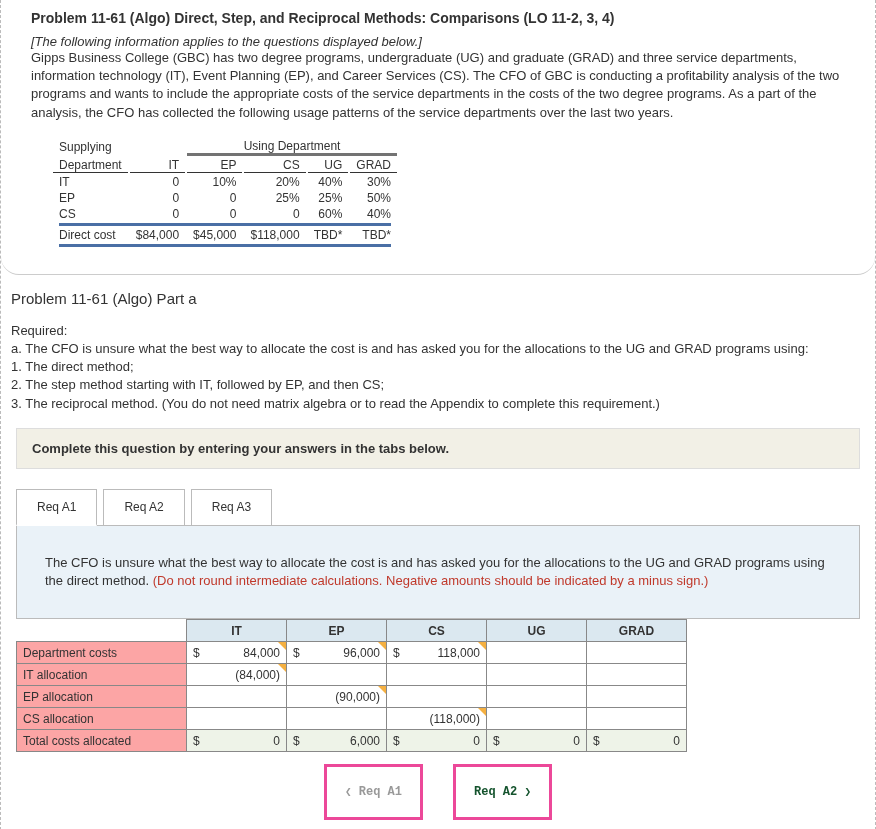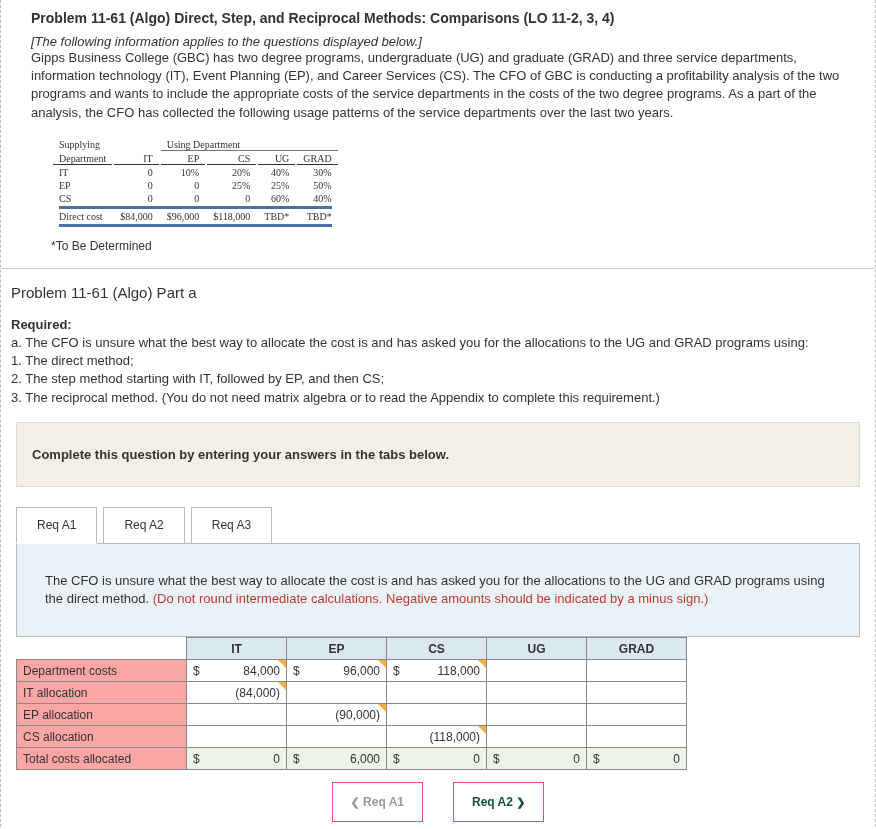--- a/index.html
+++ b/index.html
@@ -13,51 +13,52 @@
     width: 876px;
   }
   .outer {
     border-left: 1px dashed #bbb;
     border-right: 1px dashed #bbb;
     padding: 0;
   }
   .problem-header {
     padding: 10px 30px 15px 30px;
     border-bottom: 1px solid #ccc;
+    border-radius: 18px;
   }
   .problem-title {
     font-weight: bold;
     font-size: 14px;
     margin-bottom: 8px;
   }
   .italic-intro {
     font-style: italic;
   }
   .problem-desc { line-height: 1.4; margin-bottom: 15px; }
   .mono-table {
-    font-family: Liberation Serif, serif;
-    font-size: 10px;
+    font-family: Liberation Sans, sans-serif;
+    font-size: 12px;
     margin: 10px 0 10px 20px;
   }
   .mono-table td { padding: 0 6px; white-space: pre; }
   .mono-table .right { text-align: right; }
   .mono-table .hdr { border-bottom: 1px solid #333; }
-  .mono-table .hdr-top { border-bottom: 1px solid #737373; }
+  .mono-table .hdr-top { border-bottom: 3px solid #737373; text-align: center; }
   .blue-bar { height: 3px; background: #4a6fa5; }
   .footnote { font-size: 12px; margin: 8px 0 0 20px; }
   .part-section {
     padding: 15px 5px 5px 5px;
   }
   .part-title { font-weight: normal; font-size: 15px; margin: 0 0 15px 5px; }
   .req-block { margin: 0 0 15px 5px; line-height: 1.4; }
-  .req-label { font-weight: bold; }
+  .req-label { font-weight: normal; }
   .instruct-box {
     background: #f2f0e6;
     border: 1px solid #ddd;
-    padding: 24px 15px;
+    padding: 12px 15px;
     margin: 10px 10px 20px 10px;
     font-weight: bold;
     font-size: 13px;
   }
   .tabs {
     display: flex;
     gap: 6px;
     margin: 0 0 0 10px;
   }
   .tab {
@@ -118,25 +119,26 @@
     border-top: 8px solid #f5b041;
   }
   .nav-btns {
     display: flex;
     justify-content: center;
     gap: 30px;
     margin: 12px 0 5px 0;
   }
   .nav-btn {
     background: #fff;
-    border: 1px solid #ec4899;
-    padding: 12px 18px;
+    border: 3px solid #ec4899;
+    padding: 18px 18px;
     font-size: 12px;
     font-weight: bold;
     cursor: pointer;
+    font-family: Liberation Mono, monospace;
   }
   .nav-btn.prev { color: #999; }
   .nav-btn.next { color: #14532d; }
   .arrow { font-size: 11px; }
 </style>
 </head>
 <body>
 
 <div class="outer">
   <div class="problem-header">
@@ -182,31 +184,30 @@
         <td class="right">0</td>
         <td class="right">60%</td>
         <td class="right">40%</td>
       </tr>
       <tr>
             <td colspan="6"><div class="blue-bar"></div></td>
           </tr>
       <tr>
         <td>Direct cost</td>
         <td class="right">$84,000</td>
-        <td class="right">$96,000</td>
+        <td class="right">$45,000</td>
         <td class="right">$118,000</td>
         <td class="right">TBD*</td>
         <td class="right">TBD*</td>
       </tr>
       <tr>
             <td colspan="6"><div class="blue-bar"></div></td>
           </tr>
     </tbody>
       </table>
-    <div class="footnote">*To Be Determined</div>
   </div>
 
   <div class="part-section">
     <div class="part-title">Problem 11-61 (Algo) Part a</div>
 
     <div class="req-block">
       <span class="req-label">Required:</span><br>
       <span>a. The CFO is unsure what the best way to allocate the cost is and has asked you for the allocations to the UG and GRAD programs using:</span><br>
       <span>1. The direct method;</span><br>
       <span>2. The step method starting with IT, followed by EP, and then CS;</span><br>

